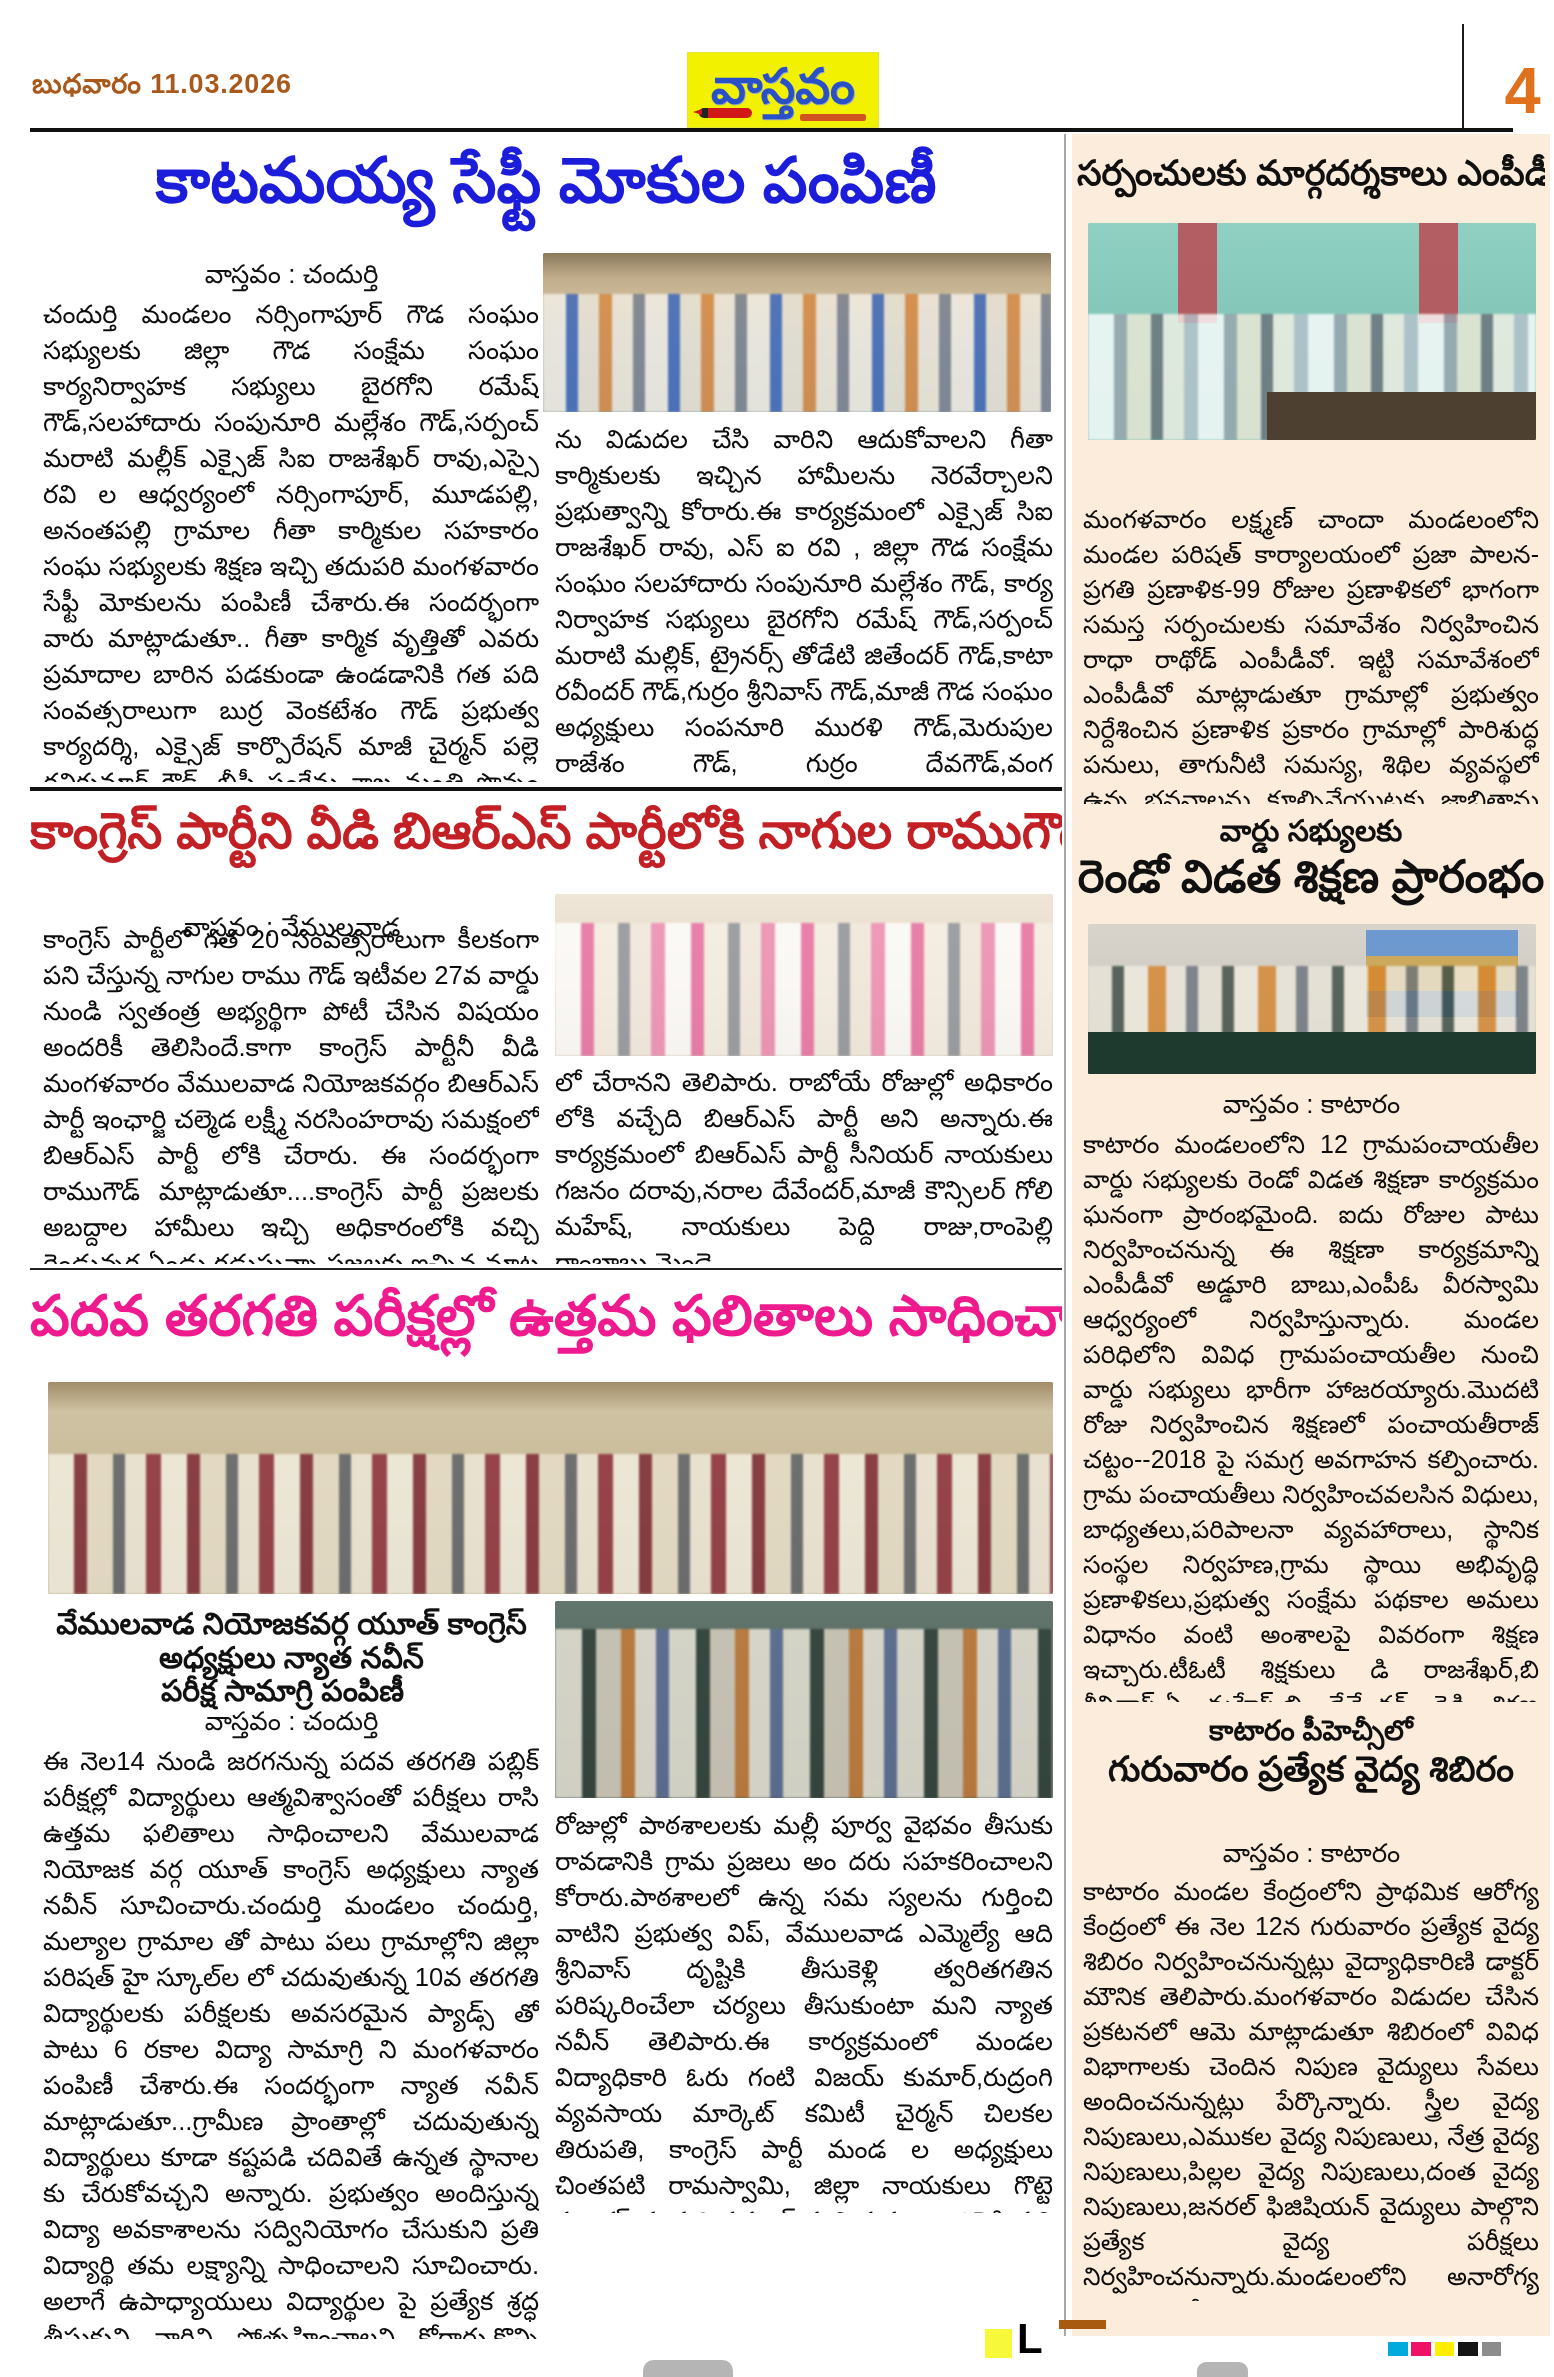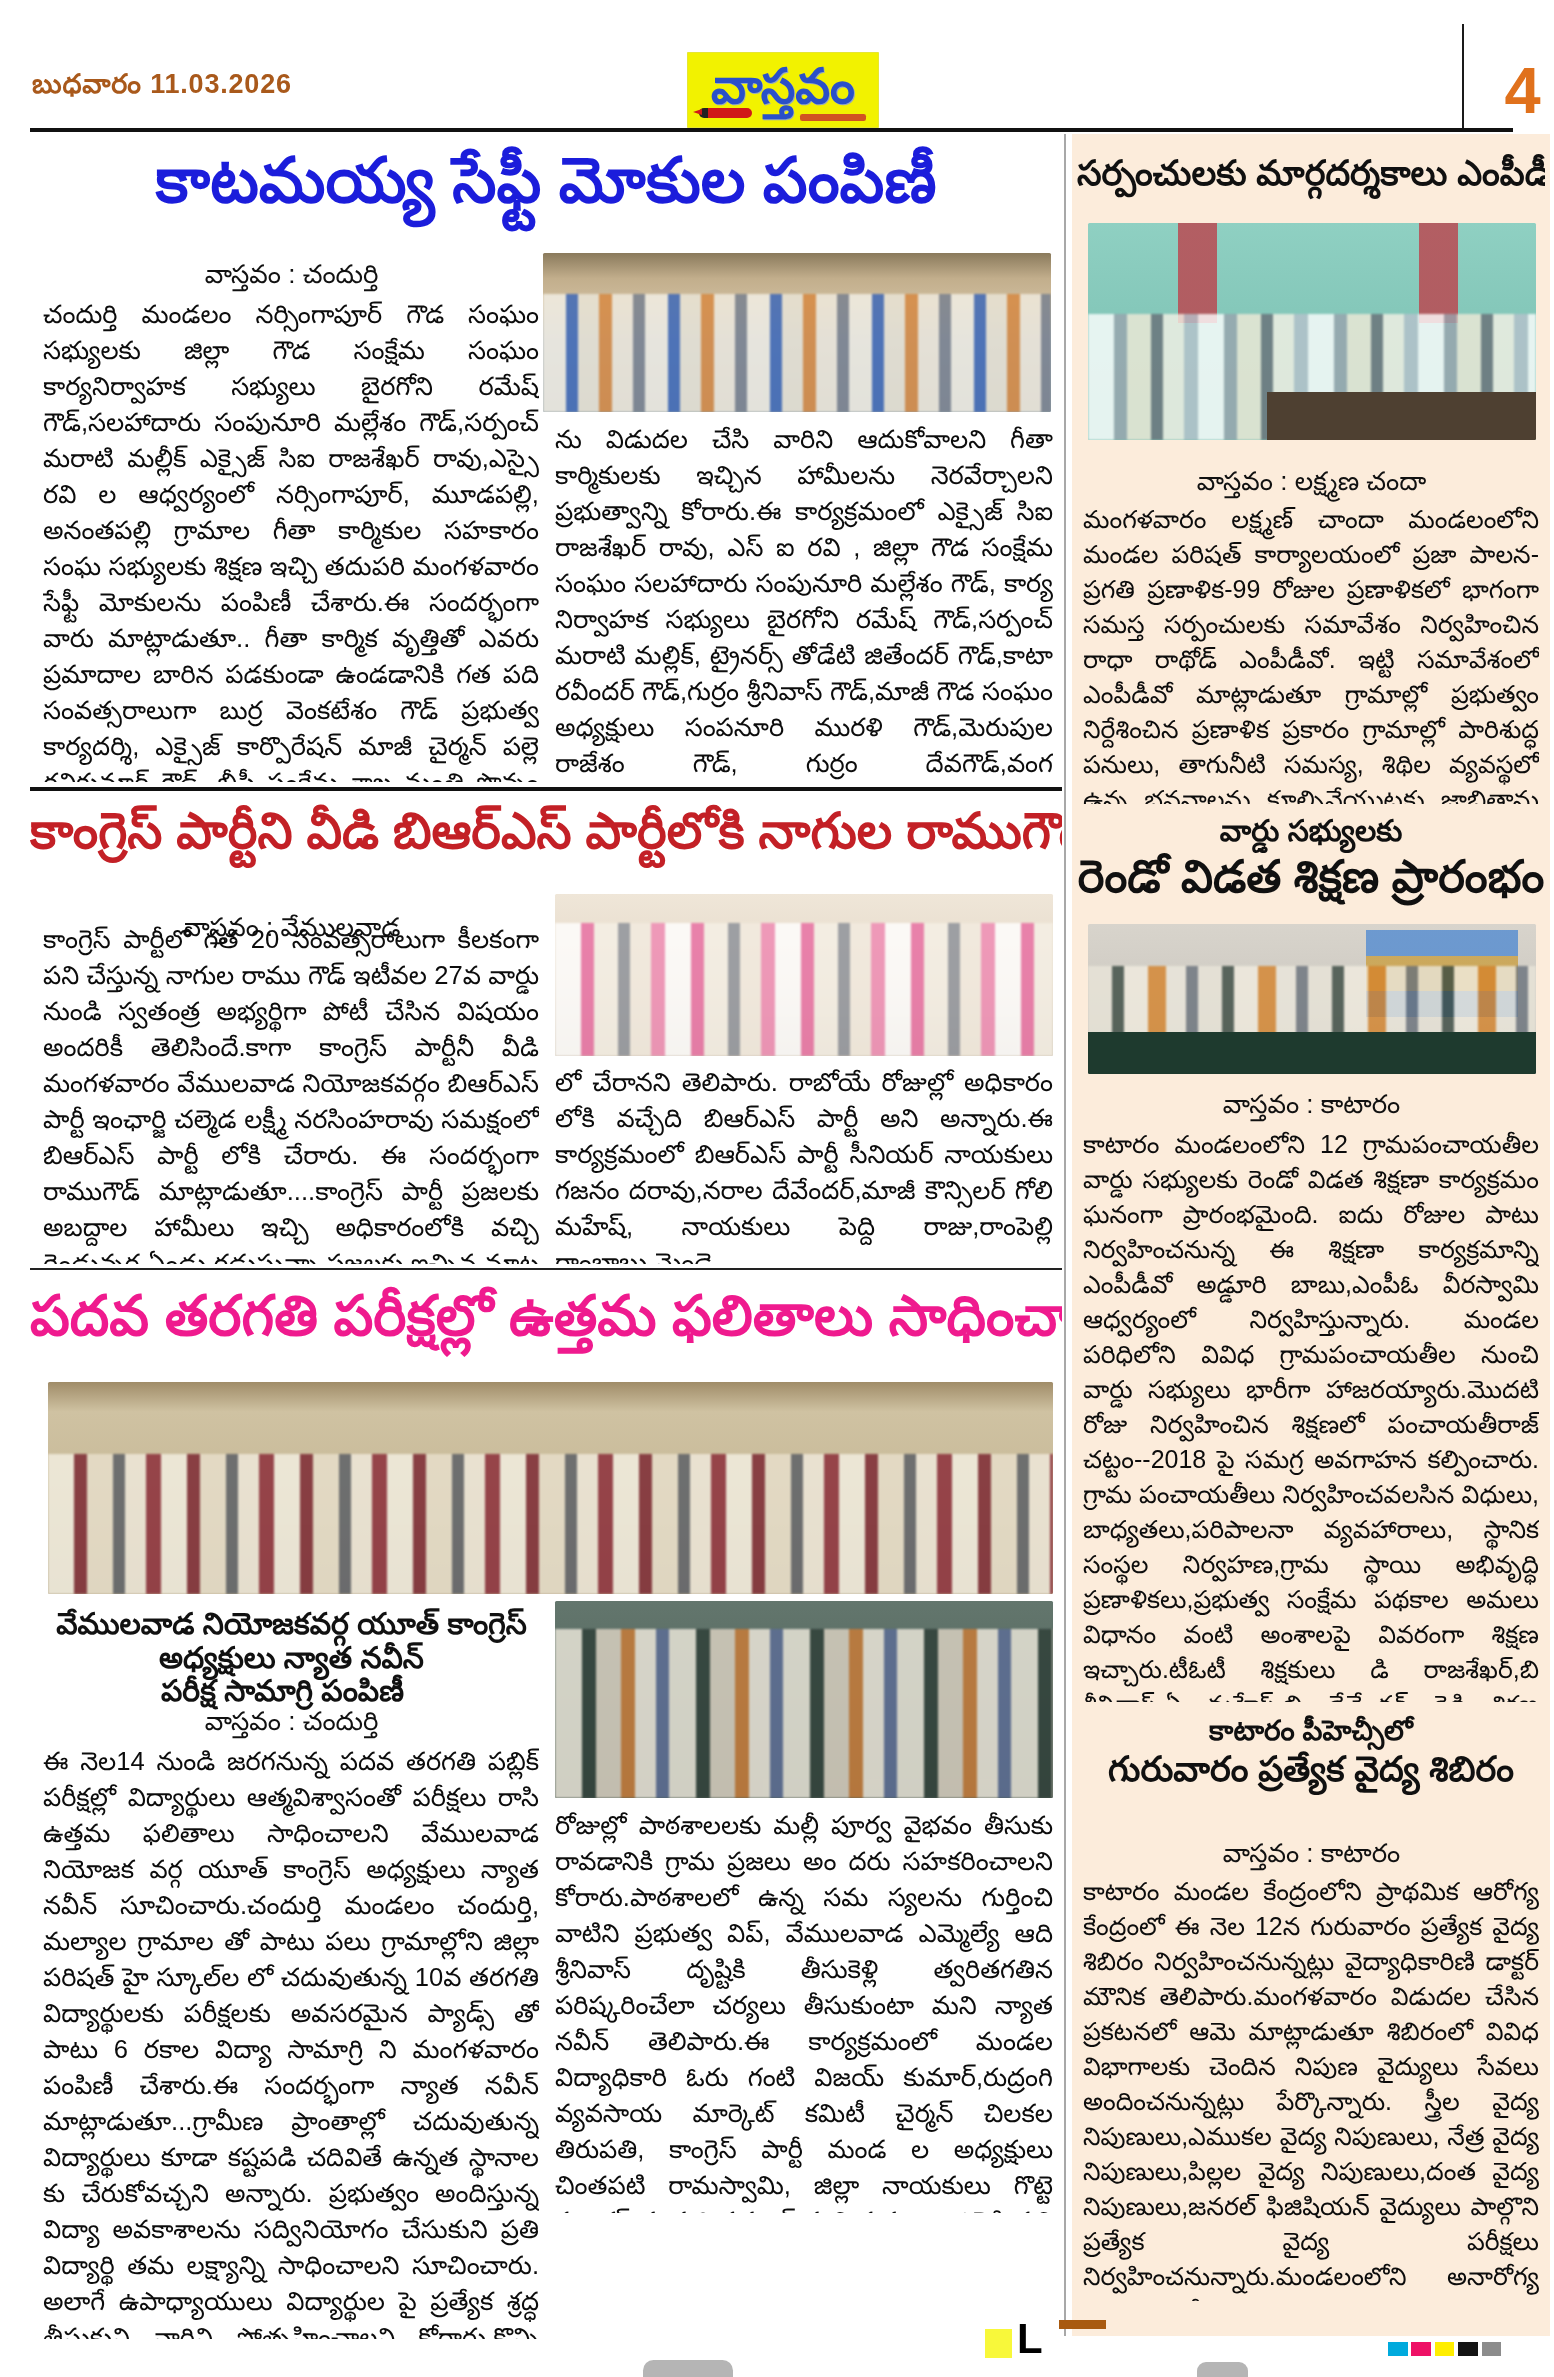--- a/index.html
+++ b/index.html
@@ -134,21 +134,20 @@
       <div class="ppl"></div>
     </div>
   <div class="abs body-txt b-a3c2">రోజుల్లో పాఠశాలలకు మల్లీ పూర్వ వైభవం తీసుకు రావడానికి గ్రామ ప్రజలు అం దరు సహకరించాలని కోరారు.పాఠశాలలో ఉన్న సమ స్యలను గుర్తించి వాటిని ప్రభుత్వ విప్, వేములవాడ ఎమ్మెల్యే ఆది శ్రీనివాస్ దృష్టికి తీసుకెళ్లి త్వరితగతిన పరిష్కరించేలా చర్యలు తీసుకుంటా మని న్యాత నవీన్ తెలిపారు.ఈ కార్యక్రమంలో మండల విద్యాధికారి ఓరు గంటి విజయ్ కుమార్,రుద్రంగి వ్యవసాయ మార్కెట్ కమిటీ చైర్మన్ చిలకల తిరుపతి, కాంగ్రెస్ పార్టీ మండ ల అధ్యక్షులు చింతపటి రామస్వామి, జిల్లా నాయకులు గొట్టె ప్రభాకర్,చందుర్తి సర్పంచ్ పులి సత్యం, ఆశిరెడ్డి పల్లి సర్పంచ్ బొజ్జ మల్లేశం, బండపల్లి సర్పంచ్ కటకం మల్లేశం,బీసీ సెల్ జిల్లా అధ్యక్షుడు మ్యాకల పర్వ రాము లు,మార్కెట్ కమిటీ డైరెక్టర్ కరీం,శ్రీనివాస్,ఉప సర్పంచ్ లు బత్తుల క్రాంతి,పల్లపు ఇసాక్,కాంగ్రెస్ పార్టీ మండల నాయకులు ప్రసాద్,వెంకటేష్,చంద్రం, ఉపాధ్యాయులు, విద్యార్థులు,గ్రామస్థులు,యూత్ కాంగ్రెస్ నాయకులు, కార్యకర్తలు పాల్గొన్నారు.</div>
 
   <div class="abs headline h-s1">సర్పంచులకు మార్గదర్శకాలు ఎంపీడీవో</div>
   <div class="abs photo ph5">
     <div class="curtain"></div>
     <div class="ppl"></div>
     <div class="table"></div>
   </div>
-  <div class="abs dateline dl-s1">వాస్తవం : లక్ష్మణ చందా</div>
   <div class="abs body-txt b-s1">మంగళవారం లక్ష్మణ్ చాందా మండలంలోని మండల పరిషత్ కార్యాలయంలో ప్రజా పాలన- ప్రగతి ప్రణాళిక-99 రోజుల ప్రణాళికలో భాగంగా సమస్త సర్పంచులకు సమావేశం నిర్వహించిన రాధా రాథోడ్ ఎంపీడీవో. ఇట్టి సమావేశంలో ఎంపీడీవో మాట్లాడుతూ గ్రామాల్లో ప్రభుత్వం నిర్దేశించిన ప్రణాళిక ప్రకారం గ్రామాల్లో పారిశుద్ధ పనులు, తాగునీటి సమస్య, శిథిల వ్యవస్థలో ఉన్న భవనాలను కూల్చివేయుటకు జాబితాను సిద్ధంగా ఉంచుకోవాలని,అలాగే అంగన్వాడి భవనాలు ప్రభుత్వ పాఠశాలలు రోడ్డు మరమ్మతులను గుర్తించి నివేదిక అందించాలని ఉన్నతాధికారులకు పంపిస్తామని తెలియజేయడం జరిగింది.</div>
 
   <div class="abs headline h-s2">రెండో విడత శిక్షణ ప్రారంభం</div>
   <div class="abs headline kick-s2">వార్డు సభ్యులకు</div>
   <div class="abs photo ph6">
     <div class="banner"></div>
     <div class="ppl"></div>
     <div class="table"></div>
   </div>
   <div class="abs dateline dl-s2">వాస్తవం : కాటారం</div>

